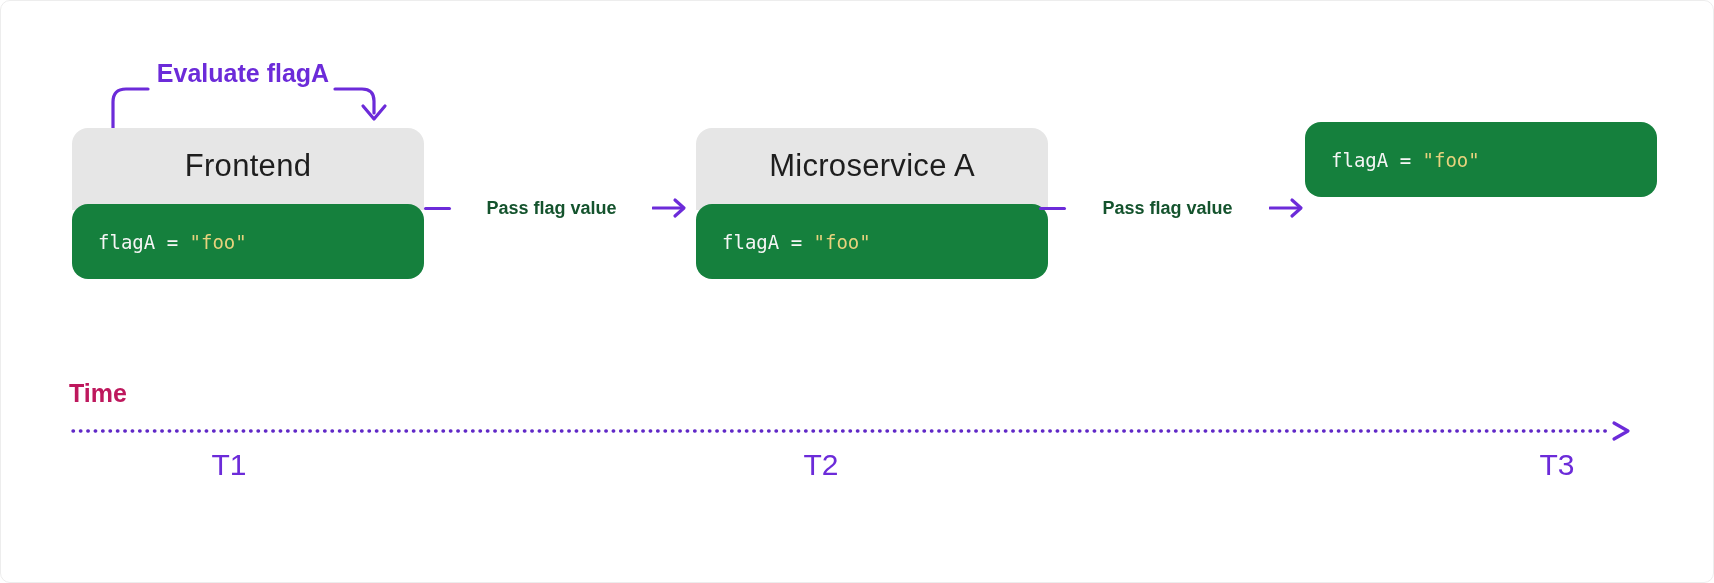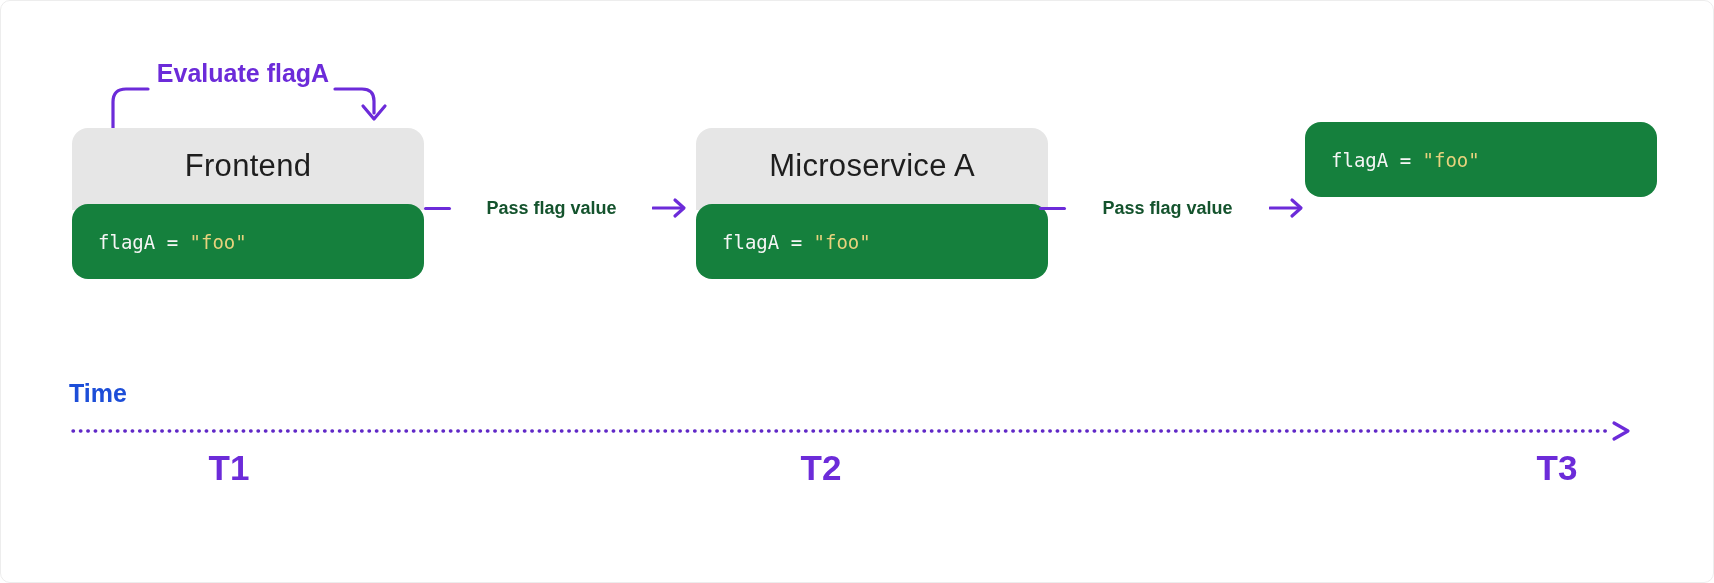--- a/index.html
+++ b/index.html
@@ -73,32 +73,32 @@
     color: #6c2bd9;
     font-weight: bold;
     font-size: 25px;
     white-space: nowrap;
   }
 
   
   .time-label {
     position: absolute;
     left: 68px; top: 378px;
-    color: #1d4ed8;
+    color: #be185d;
     font-weight: bold;
     font-size: 25px;
   }
   .timeline-svg { position: absolute; left: 60px; top: 415px; }
   .tick {
     position: absolute;
     top: 447px;
     transform: translateX(-50%);
     color: #6c2bd9;
-    font-weight: bold;
-    font-size: 35px;
+    font-weight: normal;
+    font-size: 30px;
   }
   .tick-t1 { left: 228px; }
   .tick-t2 { left: 820px; }
   .tick-t3 { left: 1556px; }
 </style>
 </head>
 <body>
 
 <div class="frame">
 

